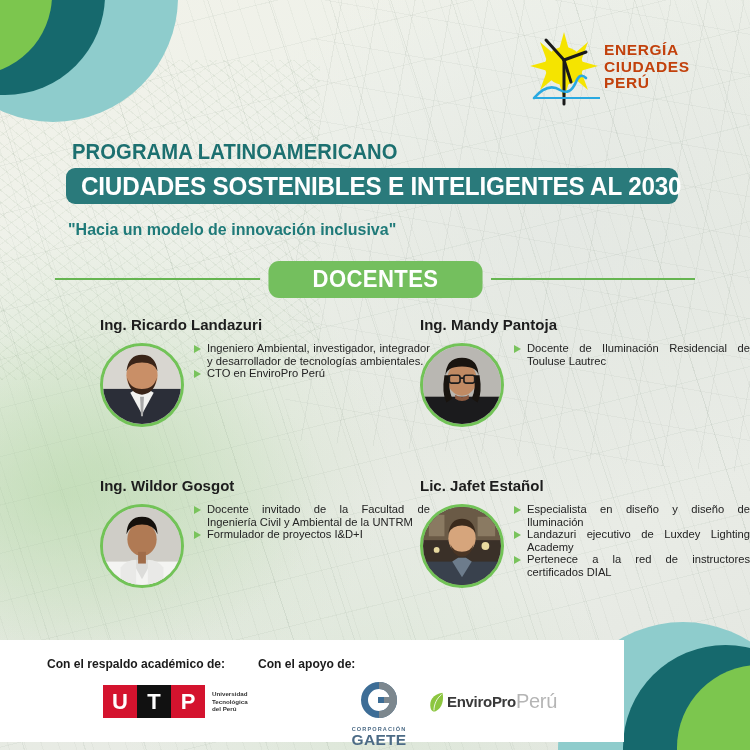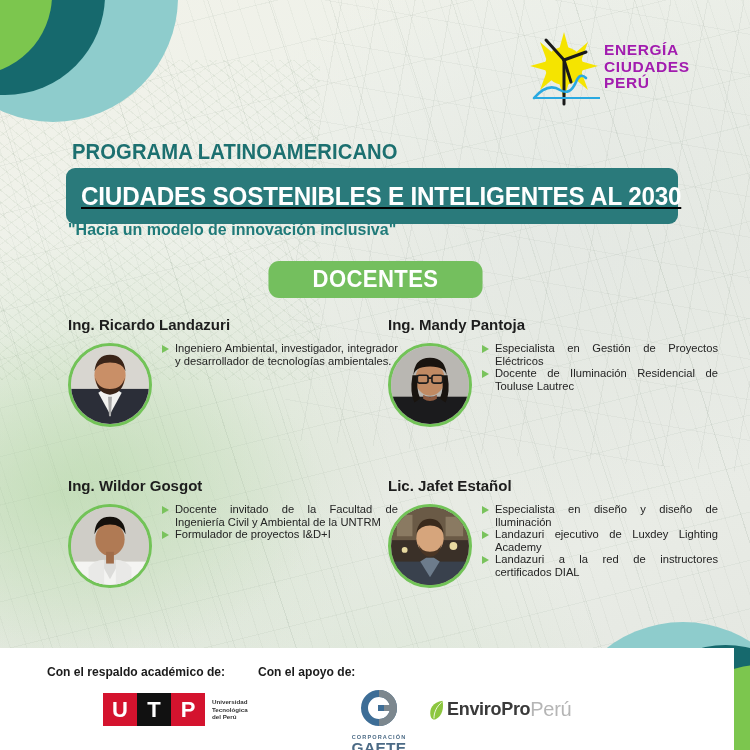--- a/index.html
+++ b/index.html
@@ -67,66 +67,66 @@
   .corner-br{position:absolute;right:0;bottom:0;width:210px;height:175px;overflow:hidden;}
   .br-lightteal{width:250px;height:250px;right:-58px;bottom:-122px;background:#8ecccc;}
   .br-darkteal{width:205px;height:205px;right:-78px;bottom:-100px;background:#16696d;}
   .br-green{width:165px;height:165px;right:-92px;bottom:-80px;background:#7cc64e;}
 
   
   .logo-wrap{position:absolute;left:524px;top:30px;width:192px;height:82px;}
   .logo-text{
     position:absolute;left:80px;top:12px;
     font-weight:bold;font-size:15.5px;line-height:16.5px;
-    letter-spacing:.6px;color:#a21caf;
+    letter-spacing:.6px;color:#c2410c;
   }
 
   
   .prog-title{
     position:absolute;left:72px;top:140px;
     font-size:21.5px;font-weight:bold;letter-spacing:.1px;
     color:#1c7070;
     transform:scaleX(.94);transform-origin:left center;
     white-space:nowrap;
   }
   .main-pill{
     position:absolute;left:66px;top:168px;
-    height:56px;width:612px;border-radius:9px;
+    height:36px;width:612px;border-radius:9px;
     background:#2a7a7b;
-    display:flex;align-items:center;text-decoration:underline;
+    display:flex;align-items:center;
   }
   .main-pill span{
     color:#ffffff;font-size:25.5px;font-weight:bold;letter-spacing:-.2px;
     margin-left:15px;transform:scaleX(.95);transform-origin:left center;
     white-space:nowrap;
   }
   .subtitle{
     position:absolute;left:68px;top:220px;
     font-size:16.5px;font-weight:bold;color:#1f7a79;
     transform:scaleX(.97);transform-origin:left center;
     white-space:nowrap;
   }
 
   
   .docentes-row{
     position:absolute;left:55px;top:258px;width:640px;height:42px;
-    display:flex;align-items:center;flex-direction:column;
+    display:flex;align-items:center;
   }
   .dline{flex:1;height:2px;background:#66b551;}
   .dline.left{margin-right:4px;}
   .dline.right{margin-left:4px;}
   .docentes-pill{
     background:#74bf5e;border-radius:11px;
     padding:5px 46px;
     color:#fff;font-size:23px;font-weight:bold;letter-spacing:.4px;
     transform:scaleX(.96);
   }
 
   
-  .person{position:absolute;width:330px;}
+  .person{position:absolute;width:330px;margin-left:32px;}
   .p1{left:68px;top:316px;}
   .p2{left:388px;top:316px;}
   .p3{left:68px;top:477px;}
   .p4{left:388px;top:477px;}
 
   .p-name{
     font-size:15.5px;font-weight:bold;color:#1d1d1d;
     transform:scaleX(.97);transform-origin:left center;
     white-space:nowrap;margin-bottom:6px;
   }
@@ -153,21 +153,21 @@
   .bullet::before{
     content:"";position:absolute;left:1px;top:2.6px;
     border-left:7px solid #79c35c;
     border-top:4.5px solid transparent;
     border-bottom:4.5px solid transparent;
   }
   .bullet span{display:inline;}
 
   
   .footer{
-    position:absolute;left:0;bottom:0;width:734px;height:102px;
+    position:absolute;left:0;bottom:8px;width:624px;height:102px;
     background:#ffffff;
   }
   .f-label{
     position:absolute;font-size:12.6px;font-weight:bold;color:#1b1b1b;
     white-space:nowrap;transform:scaleX(.96);transform-origin:left center;
   }
   .f-label.a{left:47px;top:17px;}
   .f-label.b{left:258px;top:17px;}
 
   
@@ -183,21 +183,21 @@
 
   
   .gaete{position:absolute;left:336px;top:40px;width:86px;text-align:center;}
   .gaete-mark{width:40px;height:40px;margin:0 auto;}
   .gaete-corp{font-size:5.6px;letter-spacing:1.1px;color:#4c6b86;font-weight:bold;margin-top:2px;}
   .gaete-name{font-size:15.5px;letter-spacing:.3px;color:#4c6b86;font-weight:bold;line-height:16px;}
 
   
   .enviro{position:absolute;left:428px;top:50px;display:flex;align-items:center;}
   .enviro-leaf{width:17px;height:22px;margin-right:2px;}
-  .enviro-t1{font-size:18px;font-weight:bold;color:#3a3a3a;letter-spacing:-.3px;}
+  .enviro-t1{font-size:15px;font-weight:bold;color:#3a3a3a;letter-spacing:-.3px;}
   .enviro-t2{font-size:20px;font-weight:normal;color:#b5b5b5;letter-spacing:-.3px;}
 </style>
 </head>
 <body>
 
 <div id="poster">
 
   <div class="bg-base"></div>
   <div class="bg-tint"></div>
   <div class="bg-grid"></div>
@@ -269,20 +269,21 @@
           <rect y="44" width="80" height="36" fill="#2b2e38"></rect>
           <path d="M28 48 L40 70 L52 48 L46 44 L34 44 Z" fill="#f2f2f0"></path>
           <path d="M38 52 L42 52 L41 72 L39 72 Z" fill="#a9a9a9"></path>
           <ellipse cx="40" cy="30" rx="16" ry="18" fill="#c98f67"></ellipse>
           <path d="M24 26 q2 -17 16 -17 q14 0 16 17 q-3 -9 -16 -9 q-13 0 -16 9 Z" fill="#3a2418"></path>
           <path d="M25 32 q1 16 15 18 q14 -2 15 -18 q-2 12 -15 12 q-13 0 -15 -12 Z" fill="#3a2418"></path>
         </svg>
       </div>
       <div class="bullets">
         <div class="bullet"><span>Ingeniero Ambiental, investigador, integrador y desarrollador de tecnologías ambientales.</span></div>
+        <div class="bullet"><span>CTO en EnviroPro Perú</span></div>
       </div>
     </div>
   </div>
 
   <div class="person p2">
     <div class="p-name">Ing. Mandy Pantoja</div>
     <div class="p-body">
       <div class="photo">
         <svg viewBox="0 0 80 80">
           <rect width="80" height="80" fill="#b9b7b2"></rect>
@@ -293,21 +294,20 @@
           <path d="M58 30 q3 18 -2 28 l-6 -4 q5 -12 2 -24 Z" fill="#19140f"></path>
           <g fill="none" stroke="#1d1d1d" stroke-width="1.7">
             <rect x="27" y="30" width="11" height="8" rx="2"></rect>
             <rect x="42" y="30" width="11" height="8" rx="2"></rect>
             <line x1="38" y1="33" x2="42" y2="33"></line>
           </g>
           <path d="M33 50 q7 5 14 0 l0 4 q-7 5 -14 0 Z" fill="#8d5a40"></path>
         </svg>
       </div>
       <div class="bullets">
-        <div class="bullet"><span>Especialista en Gestión de Proyectos Eléctricos</span></div>
         <div class="bullet"><span>Docente de Iluminación Residencial de Touluse Lautrec</span></div>
       </div>
     </div>
   </div>
 
   <div class="person p3">
     <div class="p-name">Ing. Wildor Gosgot</div>
     <div class="p-body">
       <div class="photo">
         <svg viewBox="0 0 80 80">
@@ -342,21 +342,21 @@
           <rect y="56" width="80" height="24" fill="#39414d"></rect>
           <path d="M30 56 L40 72 L50 56 L44 52 L36 52 Z" fill="#6d7c8c"></path>
           <ellipse cx="40" cy="32" rx="14" ry="16" fill="#d6a57c"></ellipse>
           <path d="M26 27 q2 -15 14 -15 q12 0 14 15 q-4 -8 -14 -8 q-10 0 -14 8 Z" fill="#3a2a1c"></path>
           <path d="M28 38 q2 12 12 13 q10 -1 12 -13 q-3 8 -12 8 q-9 0 -12 -8 Z" fill="#4a3524"></path>
         </svg>
       </div>
       <div class="bullets">
         <div class="bullet"><span>Especialista en diseño y diseño de Iluminación</span></div>
         <div class="bullet"><span>Landazuri ejecutivo de Luxdey Lighting Academy</span></div>
-        <div class="bullet"><span>Landazuri a la red de instructores certificados DIAL</span></div>
+        <div class="bullet"><span>Pertenece a la red de instructores certificados DIAL</span></div>
       </div>
     </div>
   </div>
 
   <div class="footer">
     <div class="f-label a">Con el respaldo académico de:</div>
     <div class="f-label b">Con el apoyo de:</div>
 
     <div class="utp">
       <div class="utp-blocks">

